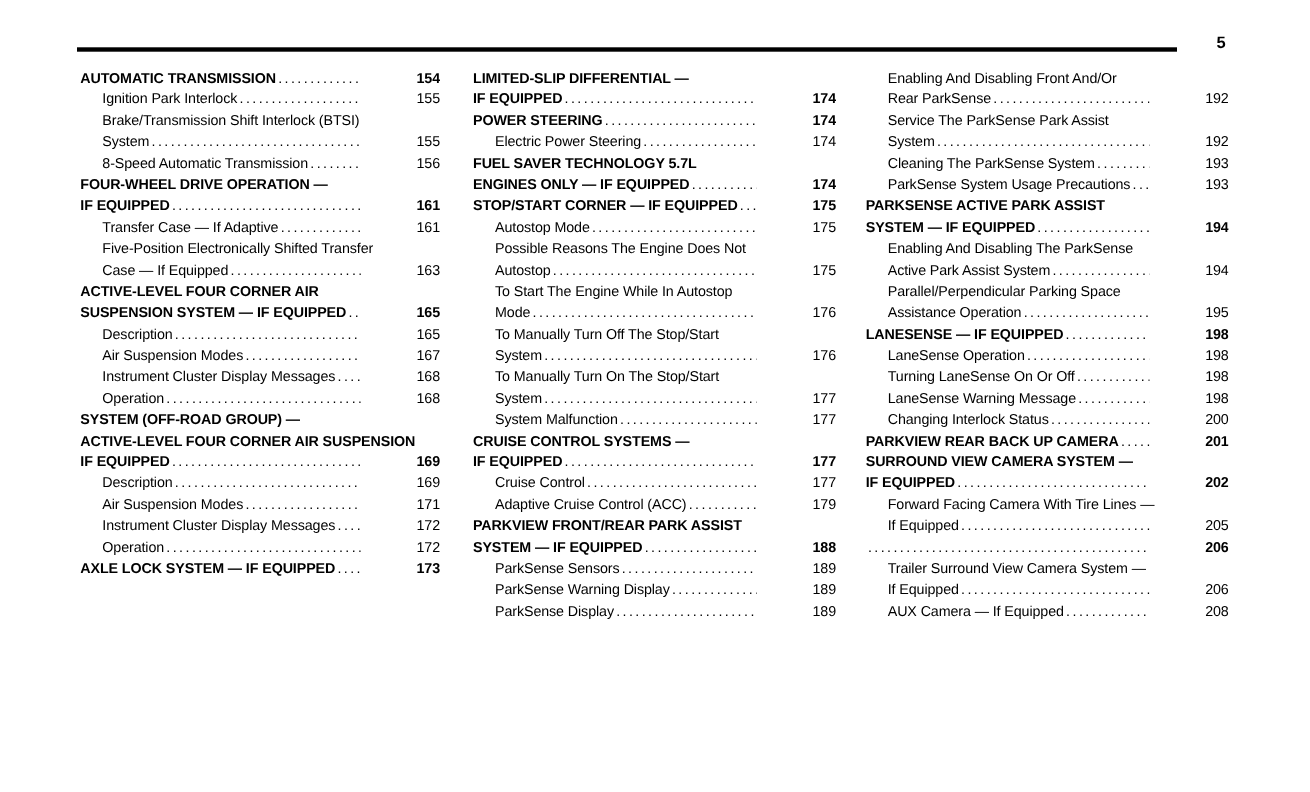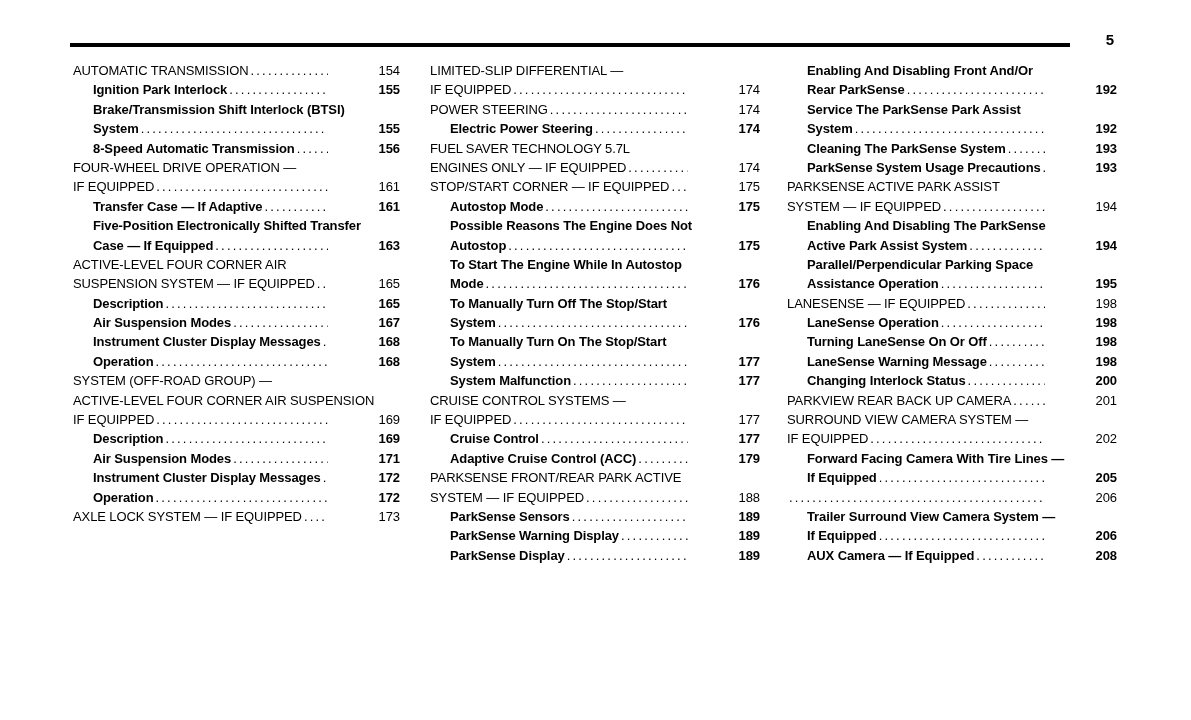--- a/index.html
+++ b/index.html
@@ -42,22 +42,22 @@
   .line {
     display: flex;
     align-items: baseline;
     height: 19.4px;
     line-height: 19.4px;
     font-size: 13px;
     letter-spacing: -0.1px;
     white-space: pre;
     overflow: hidden;
   }
-  .entry.bold .line { font-weight: 400; }
-  .entry.sub .line { padding-left: 20px; font-weight: bold; }
+  .entry.bold .line { font-weight: 700; }
+  .entry.sub .line { padding-left: 20px; }
   .txt { flex: 0 0 auto; }
   .leader {
     flex: 1 1 auto;
     min-width: 0;
     overflow: hidden;
     margin: 0 3px 0 2px;
     font-weight: 400;
   }
   .leader::after {
     content: "................................................................................................";
@@ -178,21 +178,21 @@
         <div class="line"><span class="txt">CRUISE CONTROL SYSTEMS —</span></div>
         <div class="line"><span class="txt">IF EQUIPPED</span><span class="leader"></span><span class="pg">177</span></div>
       </div>
       <div class="entry sub">
         <div class="line"><span class="txt">Cruise Control</span><span class="leader"></span><span class="pg">177</span></div>
       </div>
       <div class="entry sub">
         <div class="line"><span class="txt">Adaptive Cruise Control (ACC)</span><span class="leader"></span><span class="pg">179</span></div>
       </div>
       <div class="entry bold">
-        <div class="line"><span class="txt">PARKSENSE FRONT/REAR PARK ACTIVE</span></div>
+        <div class="line"><span class="txt">PARKVIEW FRONT/REAR PARK ASSIST</span></div>
         <div class="line"><span class="txt">SYSTEM — IF EQUIPPED</span><span class="leader"></span><span class="pg">188</span></div>
       </div>
       <div class="entry sub">
         <div class="line"><span class="txt">ParkSense Sensors</span><span class="leader"></span><span class="pg">189</span></div>
       </div>
       <div class="entry sub">
         <div class="line"><span class="txt">ParkSense Warning Display</span><span class="leader"></span><span class="pg">189</span></div>
       </div>
       <div class="entry sub">
         <div class="line"><span class="txt">ParkSense Display</span><span class="leader"></span><span class="pg">189</span></div>

